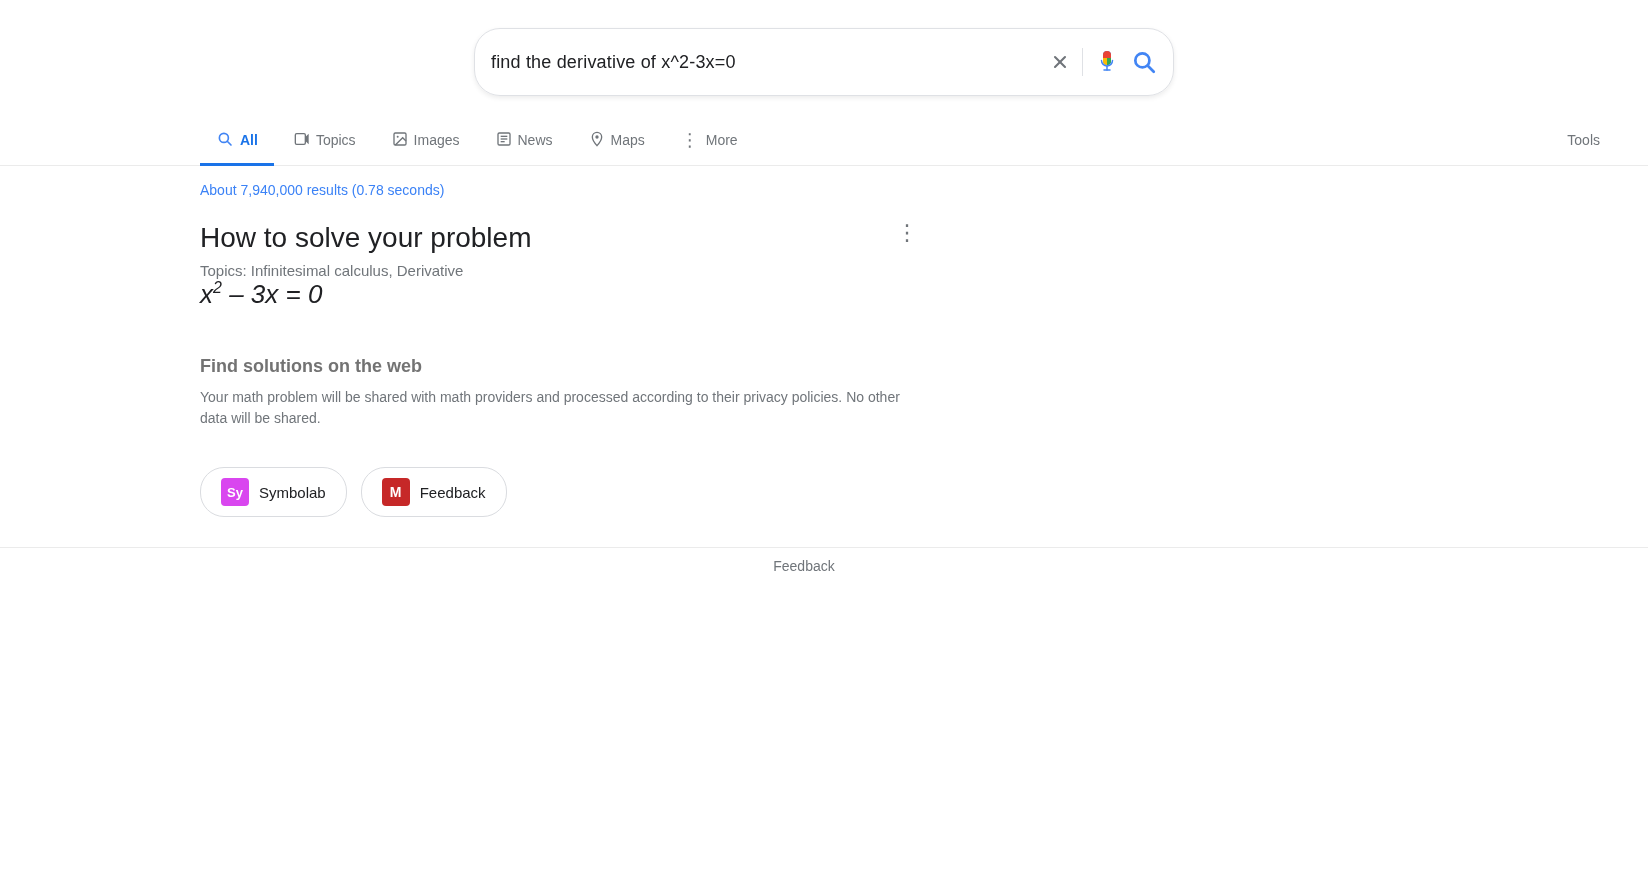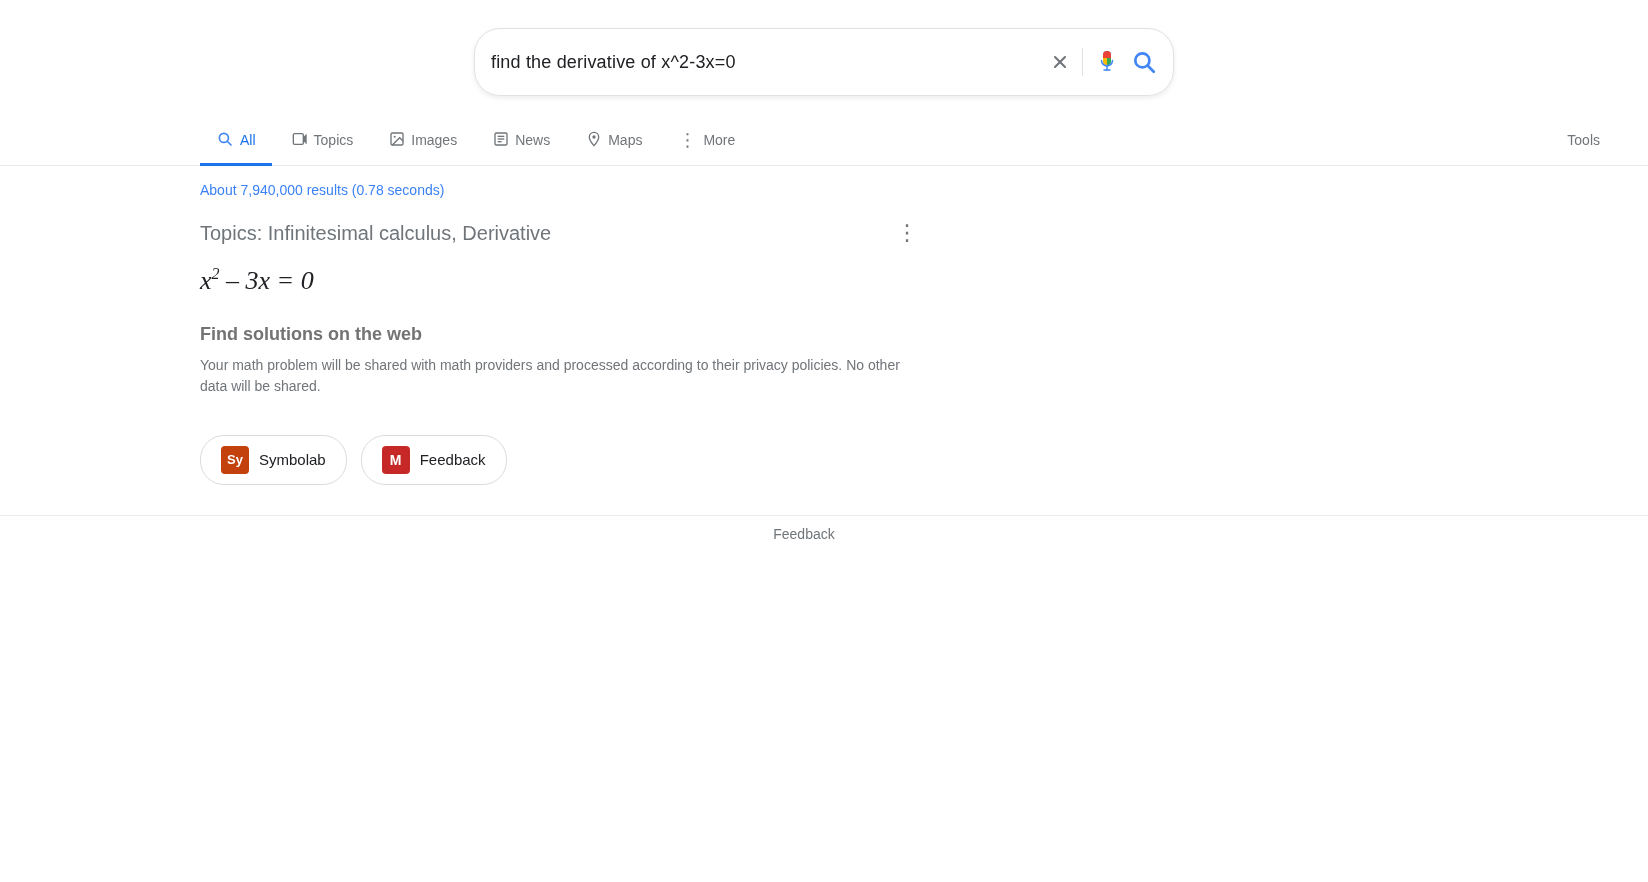--- a/index.html
+++ b/index.html
@@ -110,42 +110,41 @@
     }
 
     .featured-title {
       font-size: 28px;
       font-weight: 400;
       color: #202124;
       margin-bottom: 8px;
     }
 
     .featured-topics {
-      font-size: 20px;
-      color: #70757a;
-      margin-bottom: 20px;
+      font-size: 15px;
+      color: #70757a;
     }
 
     .more-options-btn {
       position: absolute;
       top: 0;
       right: 40px;
       cursor: pointer;
       color: #70757a;
       font-size: 22px;
       letter-spacing: 2px;
       line-height: 1;
     }
 
     .math-equation {
       font-size: 26px;
       font-style: italic;
       color: #202124;
-      margin-bottom: 28px;
-      font-family: Liberation Serif, serif;
+      margin-bottom: 46px;
+      font-family: Liberation Sans, sans-serif;
     }
 
     .math-equation sup {
       font-size: 16px;
     }
 
     .find-solutions-title {
       font-size: 18px;
       font-weight: 600;
       color: #737373;
@@ -186,21 +185,21 @@
       border-radius: 4px;
       display: flex;
       align-items: center;
       justify-content: center;
       font-weight: bold;
       font-size: 13px;
       color: #fff;
     }
 
     .symbolab-logo {
-      background: #c2410c;
+      background: #d946ef;
       font-family: Arial, sans-serif;
     }
 
     .mathway-logo {
       background: #c62828;
       font-size: 15px;
       font-weight: bold;
     }
 
     .divider-bottom {
@@ -260,21 +259,21 @@
 
 <nav class="nav-tabs">
 
   <div class="nav-tab active">
     <span>
       <svg width="18" height="18" viewBox="0 0 24 24" fill="none">
         <circle cx="10.5" cy="10.5" r="6" stroke="#4285f4" stroke-width="2.2"></circle>
         <line x1="15" y1="15" x2="20" y2="20" stroke="#4285f4" stroke-width="2.2" stroke-linecap="round"></line>
       </svg>
     </span>
-    <span style="font-weight:400;color:#1a73e8;">All</span>
+    <span style="font-weight:700;color:#1a73e8;">All</span>
   </div>
 
   <div class="nav-tab">
     <span style="color:#70757a;font-size:14px;">
       <svg width="16" height="16" viewBox="0 0 24 24" fill="none" stroke="#70757a" stroke-width="2">
         <rect x="2" y="4" width="15" height="16" rx="2"></rect>
         <polygon points="22,4 17,9 17,15 22,20" fill="#70757a" stroke="none"></polygon>
       </svg>
     </span>
     <span>Topics</span>
@@ -325,20 +324,21 @@
   </div>
 </nav>
 
 <div class="results-container">
 
   <div class="results-stats">About 7,940,000 results (0.78 seconds)</div>
 
   <div class="featured-box">
     <div class="more-options-btn" title="More options">⋮</div>
 
+    <h1 class="featured-title">How to solve your problem</h1>
     <div class="featured-topics">Topics: Infinitesimal calculus, Derivative</div>
 
     <div class="math-equation">
       <i>x</i><sup>2</sup> – 3<i>x</i> = 0
     </div>
 
     <div class="find-solutions-title">Find solutions on the web</div>
     <div class="privacy-notice">Your math problem will be shared with math providers and processed according to their privacy policies. No other data will be shared.</div>
 
     <div class="provider-buttons">

